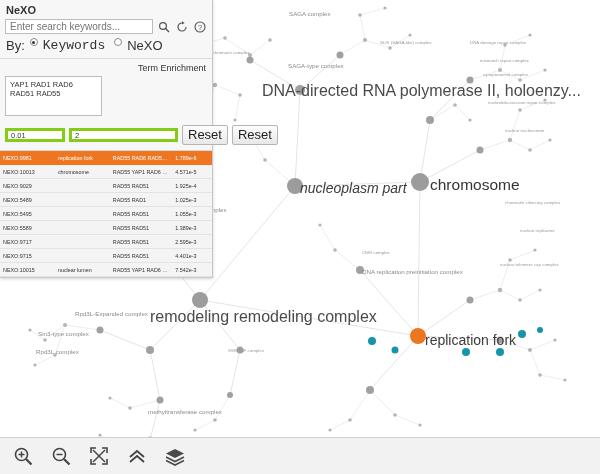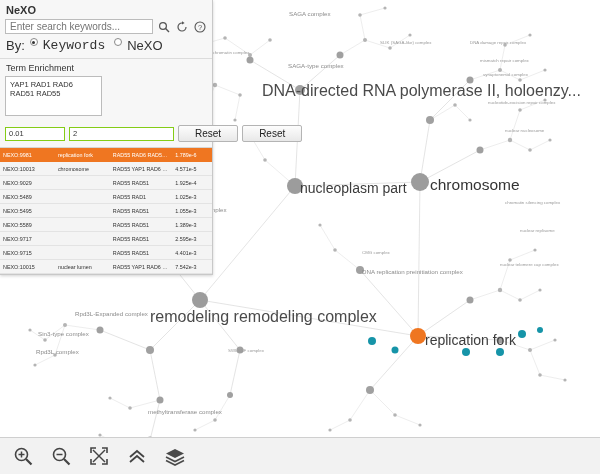--- a/index.html
+++ b/index.html
@@ -113,20 +113,21 @@
     border-radius: 50%;
     background: #333;
   }
   .radiolabel { margin-right: 4px; font-family: Liberation Mono, monospace; }
 
   .section-title {
     font-size: 9px;
     color: #333;
     padding: 4px 6px 3px 6px;
     border-top: 1px solid #dcdcdc;
+    text-align: right;
   }
   #term-area {
     margin: 0 5px;
     height: 40px;
     background: #fff;
     border: 1px solid #bcbcbc;
     font-size: 7.5px;
     color: #333;
     padding: 3px 4px;
     box-sizing: border-box;
@@ -138,35 +139,35 @@
   .formrow {
     display: flex;
     align-items: center;
     gap: 4px;
     padding: 5px 5px 5px 5px;
   }
   .tinyinput {
     height: 14px;
     font-size: 7.5px;
     color: #333;
-    border: 1px solid #84cc16;
+    border: 3px solid #84cc16;
     background: #fff;
     padding: 0 3px;
     box-sizing: border-box;
     outline: none;
   }
   #pval-input { width: 60px; }
   #count-input { flex: 1; }
   .smallbtn {
-    font-size: 10px;
+    font-size: 13px;
     color: #222;
     background: linear-gradient(#fdfdfd,#e8e8e8);
     border: 1px solid #b4b4b4;
     border-radius: 2px;
-    padding: 2px 16px;
+    padding: 2px 5px;
     cursor: pointer;
     line-height: 1.1;
   }
 
   
   #results {
     border-top: 1px solid #d5d5d5;
     background: #f4f4f4;
     max-height: 150px;
     overflow: hidden;
@@ -386,21 +387,21 @@
         <div class="netlabel tiny" style="left: 470px; top: 40px;">DNA damage repair complex</div>
         <div class="netlabel tiny" style="left: 480px; top: 58px;">mismatch repair complex</div>
         <div class="netlabel tiny" style="left: 195px; top: 50px;">covalent chromatin complex</div>
         <div class="netlabel small" style="left: 288px; top: 62px;">SAGA-type complex</div>
         <div class="netlabel tiny" style="left: 483px; top: 72px;">synaptonemal complex</div>
         <div class="netlabel big" style="left: 262px; top: 82px;">DNA-directed RNA polymerase II, holoenzy...</div>
         <div class="netlabel tiny" style="left: 488px; top: 100px;">nucleotide-excision repair complex</div>
         <div class="netlabel tiny" style="left: 505px; top: 128px;">nuclear nucleosome</div>
         <div class="netlabel small" style="left: 100px; top: 206px;">histone acetyltransferase complex</div>
         <div class="netlabel small" style="left: 110px; top: 206px;">H4/H2A histone acetyltransferase complex</div>
-        <div class="netlabel huge" style="left: 300px; top: 180px;">nucleoplasm part</div>
+        <div class="netlabel huge" style="left: 300px; top: 180px; font-style: italic;">nucleoplasm part</div>
         <div class="netlabel xhuge" style="left: 430px; top: 176px;">chromosome</div>
         <div class="netlabel tiny" style="left: 505px; top: 200px;">chromatin silencing complex</div>
         <div class="netlabel tiny" style="left: 520px; top: 228px;">nuclear replisome</div>
         <div class="netlabel tiny" style="left: 362px; top: 250px;">CMG complex</div>
         <div class="netlabel small" style="left: 362px; top: 268px;">DNA replication preinitiation complex</div>
         <div class="netlabel tiny" style="left: 500px; top: 262px;">nuclear telomere cap complex</div>
         <div class="netlabel med" style="left: 118px; top: 248px;">nuclear chromatin</div>
         <div class="netlabel small" style="left: 75px; top: 310px;">Rpd3L-Expanded complex</div>
         <div class="netlabel big" style="left: 150px; top: 308px;">remodeling remodeling complex</div>
         <div class="netlabel huge" style="left: 425px; top: 332px;">replication fork</div>

